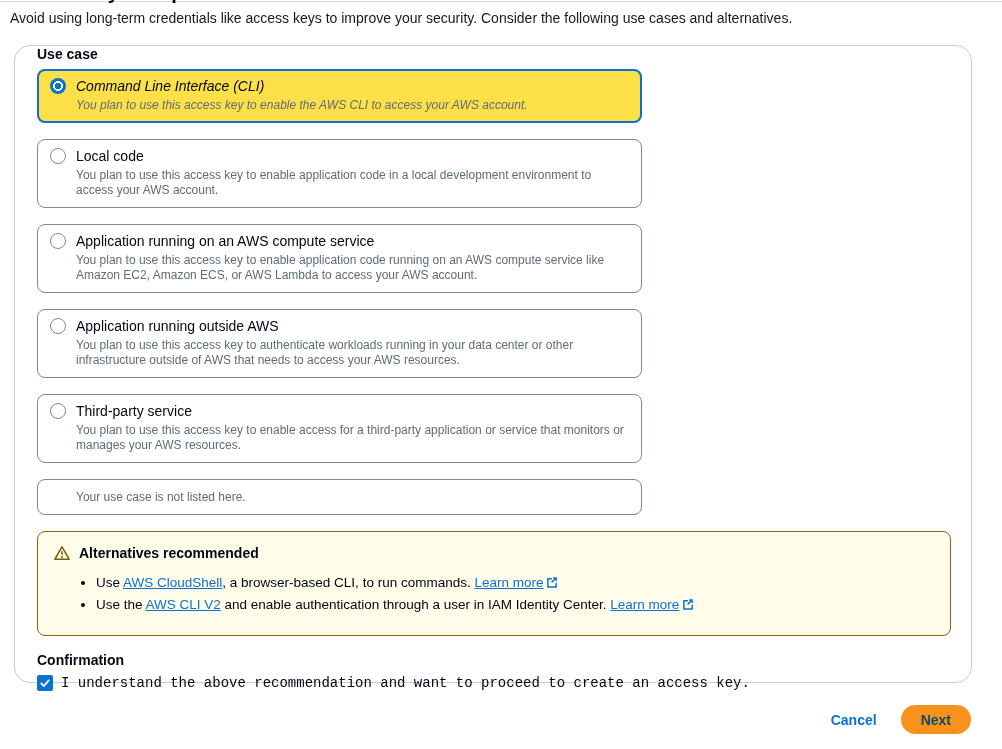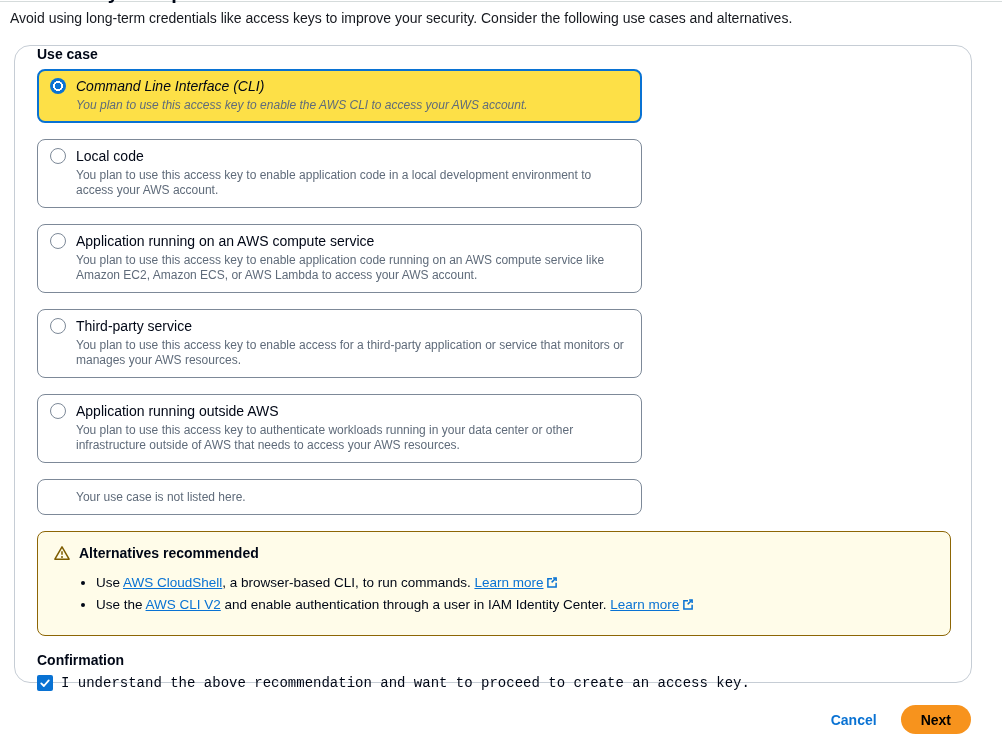--- a/index.html
+++ b/index.html
@@ -45,21 +45,21 @@
   .checkbox { width:16px; height:16px; background:#0972d3; border-radius:2px;
     display:flex; align-items:center; justify-content:center; flex:0 0 16px;
     cursor:pointer; }
   .confirm-text { font-size:14px; color:#000716;font-family:Liberation Mono, monospace; }
   .footer { position:absolute; right:31px; top:705px; display:flex;
     align-items:center; gap:24px; height:29px; }
   .cancel-btn { background:none; border:none; color:#0972d3; font-weight:700;
     font-size:14px; font-family:"Liberation Sans",sans-serif; cursor:pointer; }
   .next-btn { background:#f7931d; border:none; border-radius:999px;
     height:29px; padding:0 20px; font-size:14px; font-weight:700;
-    color:#000000; font-family:"Liberation Sans",sans-serif; cursor:pointer; }
+    color:#0c4a6e; font-family:"Liberation Sans",sans-serif; cursor:pointer; }
 </style>
 </head>
 <body>
 
 <div class="top-hairline"></div>
 
 <div class="clipped-title-wrap">
   <h1>Access key best practices &amp; alternatives</h1>
 </div>
 
@@ -89,31 +89,31 @@
     <div class="option-head">
       <span class="radio"></span>
       <span class="option-title">Application running on an AWS compute service</span>
     </div>
     <div class="option-desc">You plan to use this access key to enable application code running on an AWS compute service like Amazon EC2, Amazon ECS, or AWS Lambda to access your AWS account.</div>
   </div>
 
   <div class="option">
     <div class="option-head">
       <span class="radio"></span>
-      <span class="option-title">Third-party service</span>
+      <span class="option-title">Application running outside AWS</span>
     </div>
-    <div class="option-desc">You plan to use this access key to enable access for a third-party application or service that monitors or manages your AWS resources.</div>
+    <div class="option-desc">You plan to use this access key to authenticate workloads running in your data center or other infrastructure outside of AWS that needs to access your AWS resources.</div>
   </div>
 
   <div class="option">
     <div class="option-head">
       <span class="radio"></span>
-      <span class="option-title">Application running outside AWS</span>
+      <span class="option-title">Third-party service</span>
     </div>
-    <div class="option-desc">You plan to use this access key to authenticate workloads running in your data center or other infrastructure outside of AWS that needs to access your AWS resources.</div>
+    <div class="option-desc">You plan to use this access key to enable access for a third-party application or service that monitors or manages your AWS resources.</div>
   </div>
 
   <div class="option">
     <div class="option-desc">Your use case is not listed here.</div>
   </div>
 
   <div class="warning-box">
     <div class="warning-head">
       <span style="display:flex;">
         <svg width="16" height="16" viewBox="0 0 16 16">

